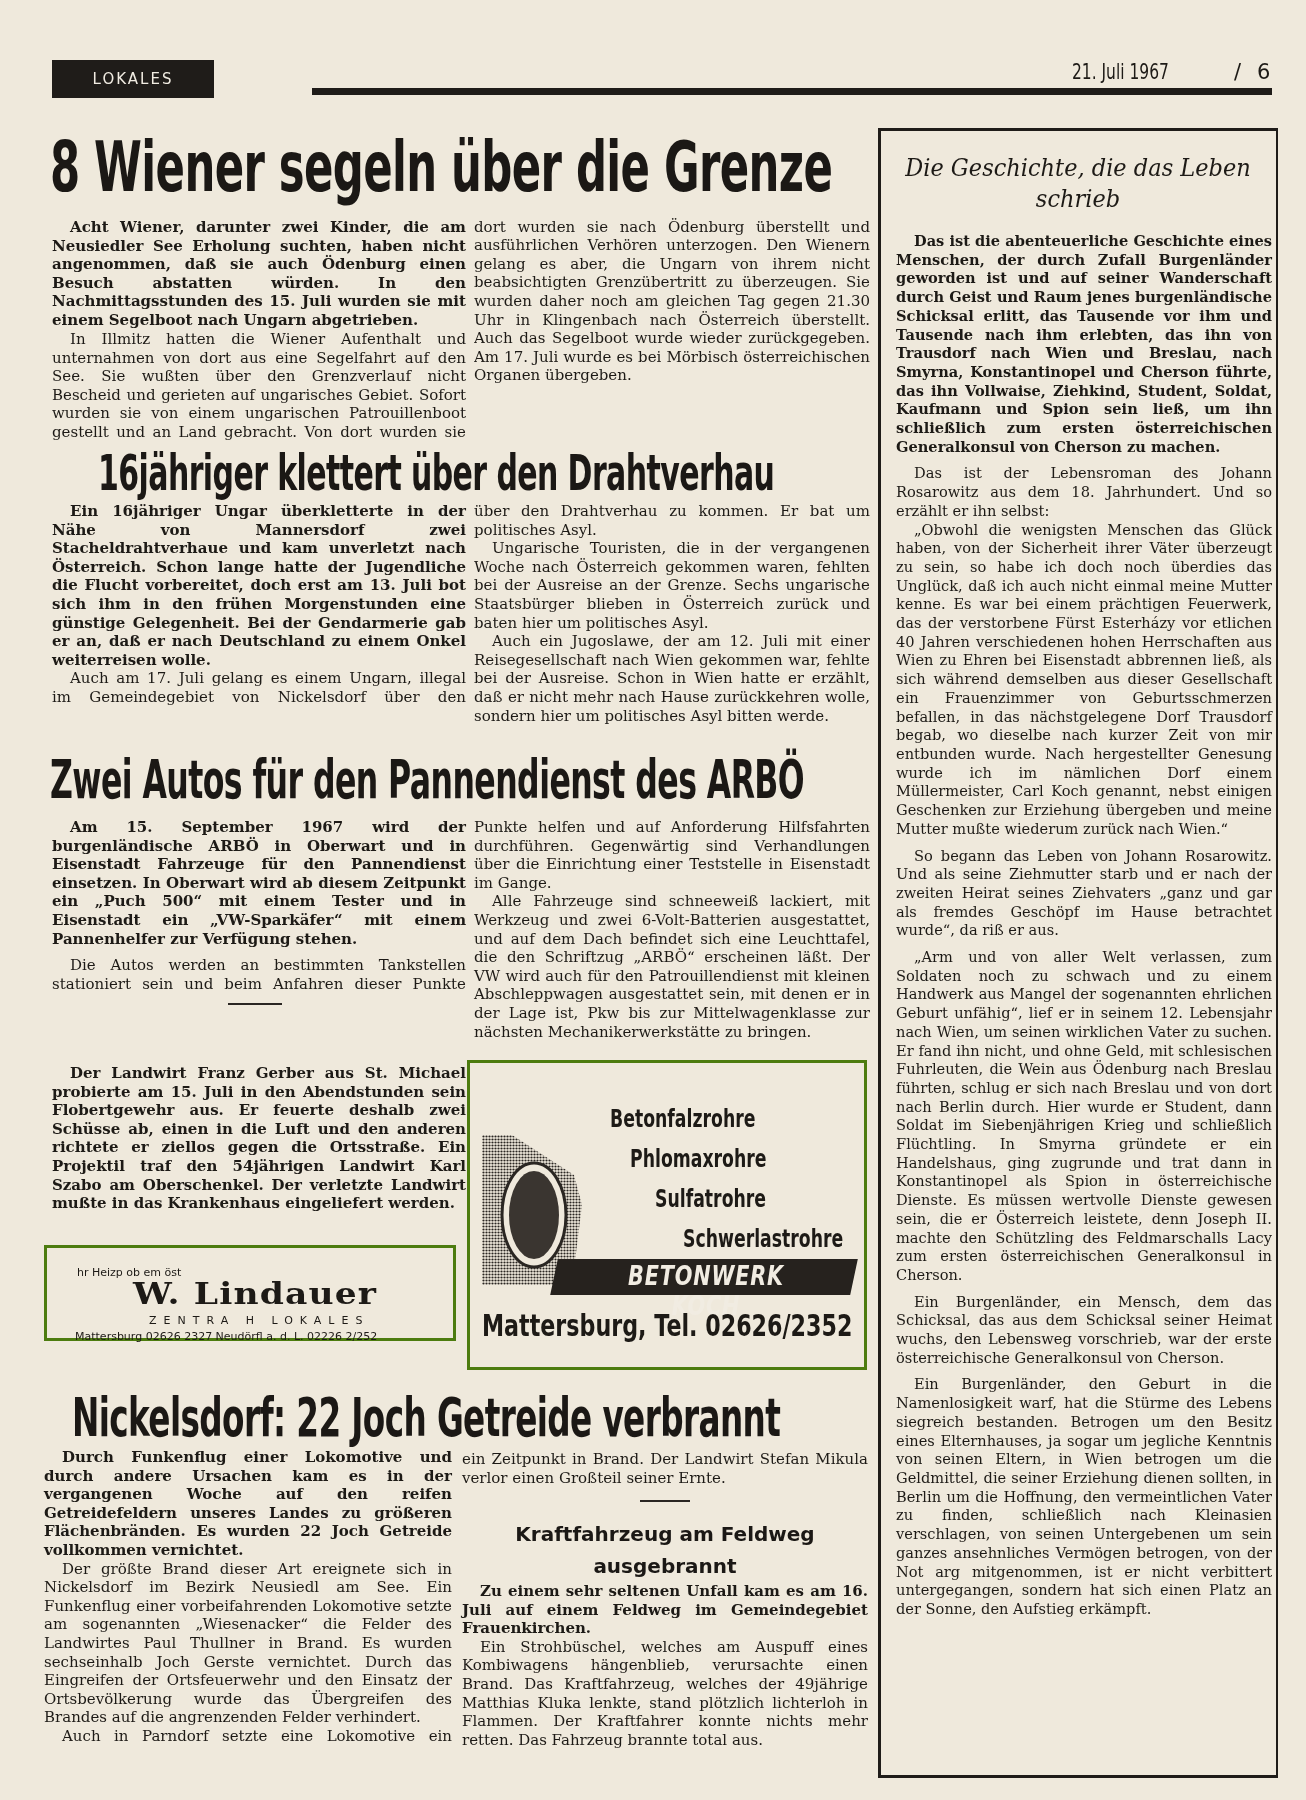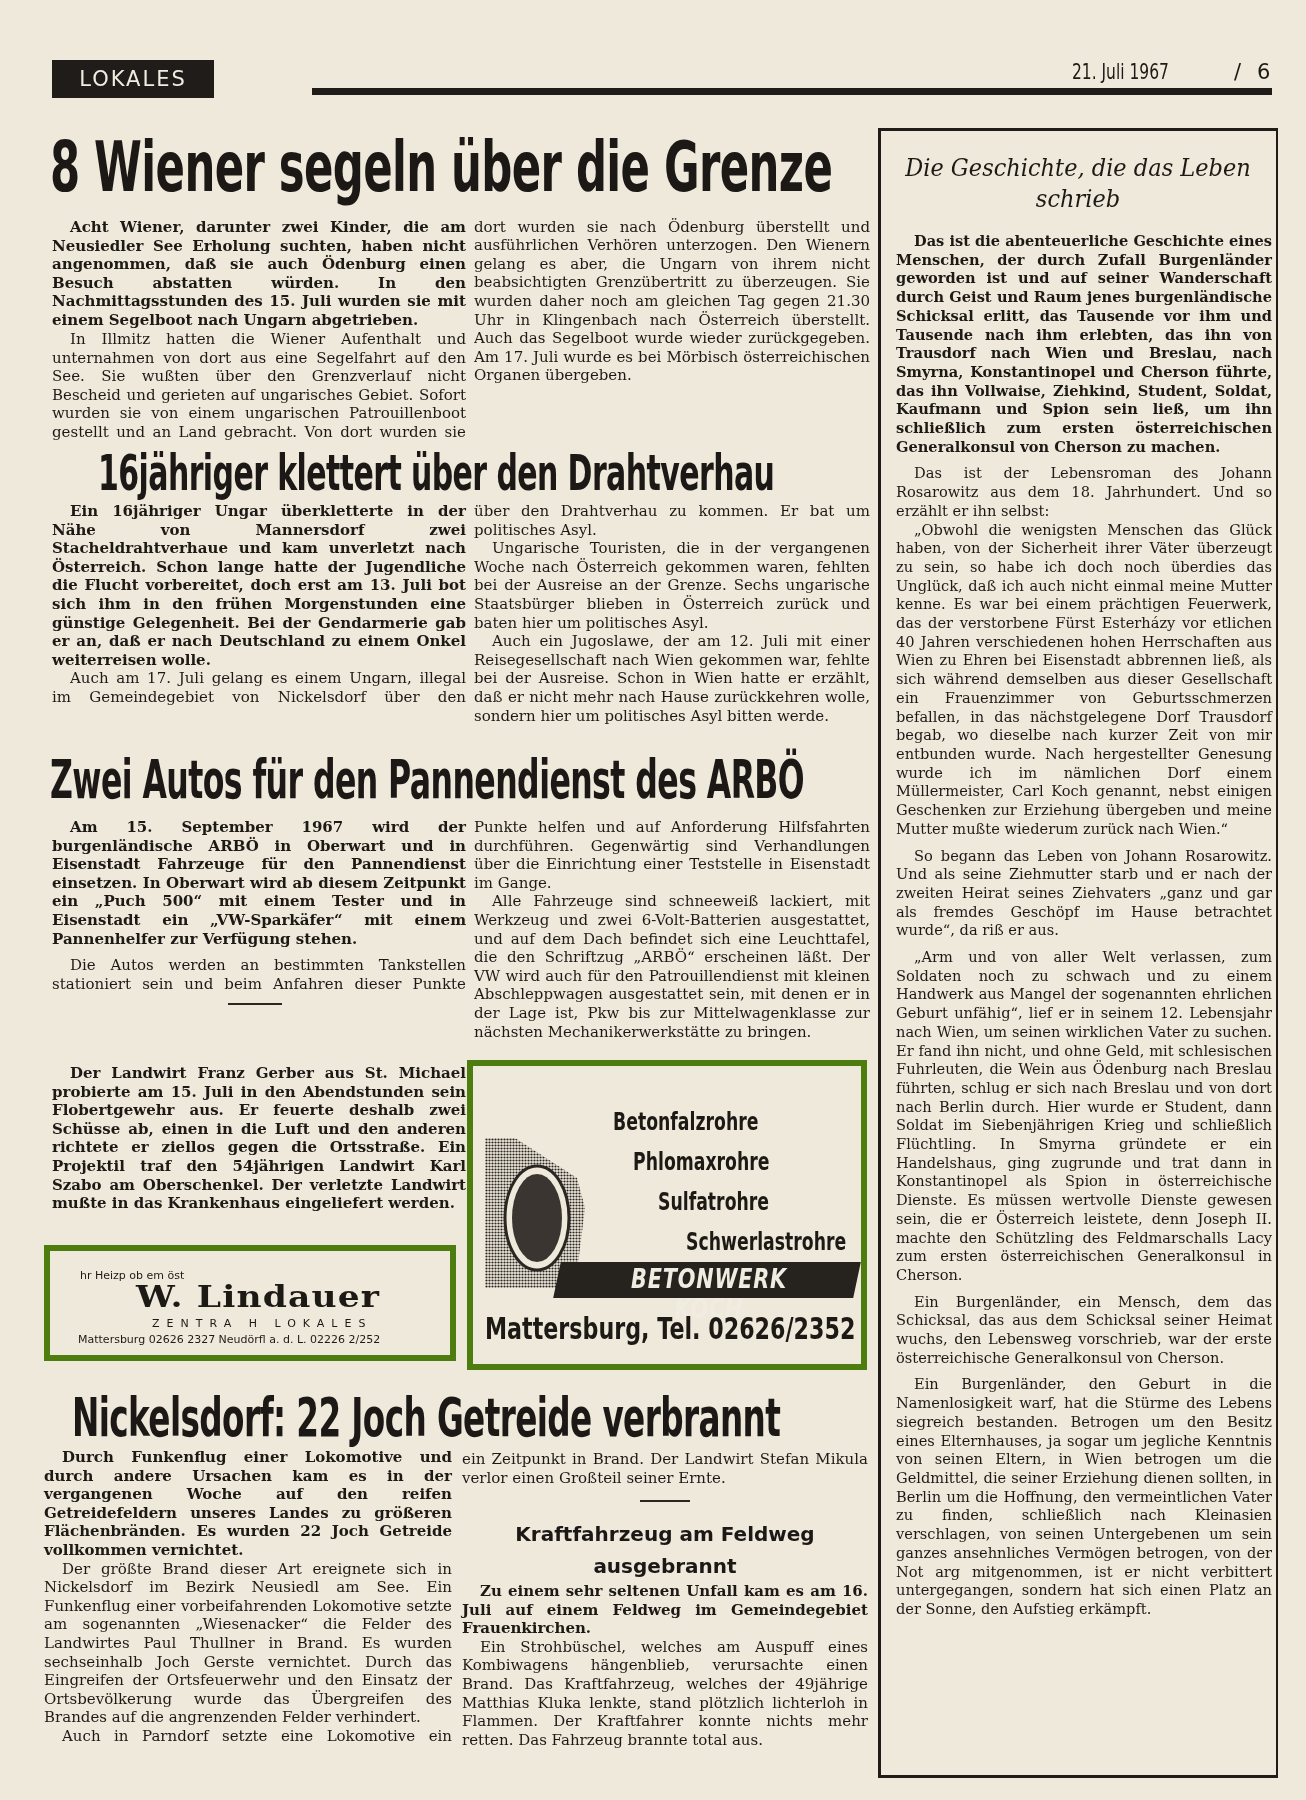--- a/index.html
+++ b/index.html
@@ -9,21 +9,21 @@
     color: #1d1a16;
     font-family: "DejaVu Serif", serif;
     position: relative;
   }
   .page { position: absolute; left: 0; top: 0; width: 1306px; height: 1800px; }
 
   
   .section-tag {
     position: absolute; left: 52px; top: 60px; width: 162px; height: 38px;
     background: #1f1c19; color: #f1ece2;
-    font-family: "DejaVu Sans", sans-serif; font-size: 21px; letter-spacing: 2px;
+    font-family: "DejaVu Sans", sans-serif; font-size: 15px; letter-spacing: 2px;
     display: flex; align-items: center; justify-content: center;
   }
   .rule-top { position: absolute; left: 312px; top: 88px; width: 960px; height: 7px; background: #1f1c19; }
   .date { position: absolute; left: 1072px; top: 60px; font-family: "DejaVu Sans Condensed","DejaVu Sans", sans-serif; font-size: 21px; transform: scaleX(0.82); transform-origin: left; }
   .page-sep { position: absolute; left: 1234px; top: 60px; font-family: "DejaVu Sans", sans-serif; font-size: 21px; }
   .page-no { position: absolute; left: 1257px; top: 60px; font-family: "DejaVu Sans", sans-serif; font-size: 21px; }
 
   
   .hl {
     position: absolute;
@@ -60,22 +60,22 @@
     border-right: 2px solid #1f1c19; border-bottom: 3px solid #1f1c19;
     box-sizing: border-box;
   }
   .sidebar-title {
     position: absolute; left: 880px; top: 152px; width: 396px; text-align: center;
     font-family: "DejaVu Serif", serif; font-style: italic; font-size: 25px; line-height: 31px;
     transform: scaleX(0.9);
   }
 
   
-  .ad-box { position: absolute; border: 6px solid #4d7c0f; box-sizing: border-box; }
-  .ad-lindauer { left: 44px; top: 1245px; width: 412px; height: 116px; }
+  .ad-box { position: absolute; border: 3px solid #4d7c0f; box-sizing: border-box; }
+  .ad-lindauer { left: 44px; top: 1245px; width: 412px; height: 96px; }
   .ad-koch { left: 467px; top: 1060px; width: 400px; height: 310px; }
 
   .lin-tag { position: absolute; left: 30px; top: 18px; font-family: "DejaVu Sans", sans-serif; font-size: 11px; }
   .lin-brand { position: absolute; left: 86px; top: 28px; font-family: "DejaVu Serif", serif; font-weight: bold; font-size: 30px; letter-spacing: 1px; transform: scaleX(1.15); transform-origin: left; }
   .lin-sub { position: absolute; left: 102px; top: 66px; font-family: "DejaVu Sans", sans-serif; font-size: 11px; letter-spacing: 7px; }
   .lin-contact { position: absolute; left: 28px; top: 82px; font-family: "DejaVu Sans", sans-serif; font-weight: normal; font-size: 11px; white-space: nowrap; }
 
   .koch-prod { position: absolute; font-family: "DejaVu Sans", sans-serif; font-weight: bold; font-size: 24px; transform: scaleX(0.72); transform-origin: left top; white-space: nowrap; }
   .koch-pipe { position: absolute; left: 12px; top: 72px; width: 100px; height: 150px; }
   .koch-banner {

